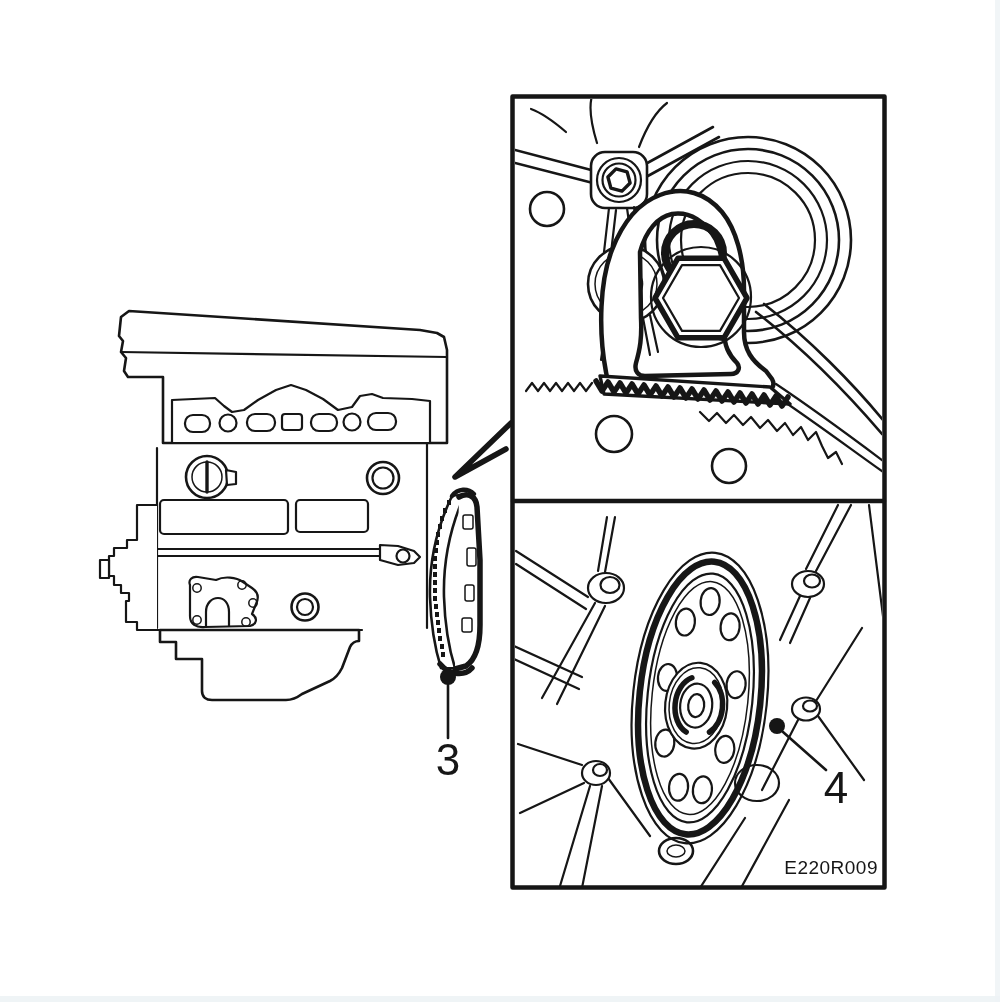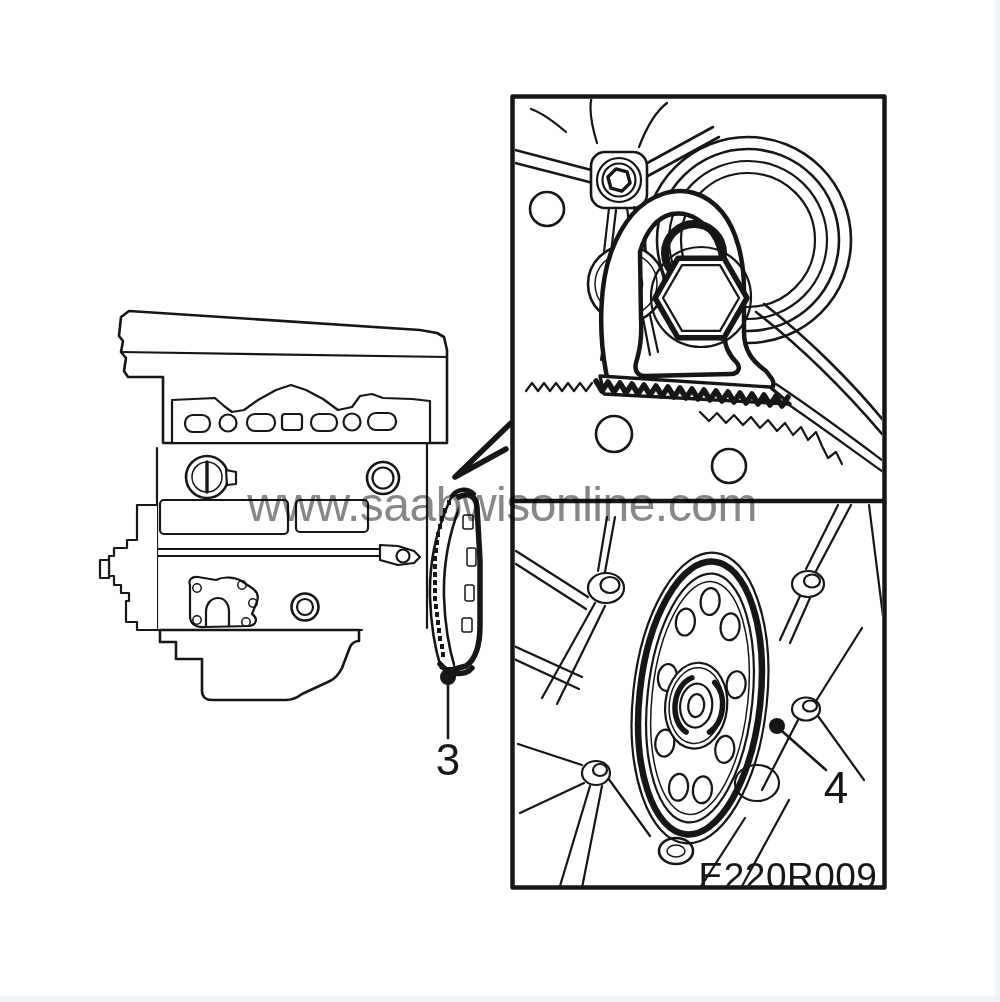--- a/index.html
+++ b/index.html
@@ -7,21 +7,21 @@
           font-family:"Liberation Sans",sans-serif;}
   .art{position:absolute;left:0;top:0;}
   
   .s{stroke:var(--line,#161616);fill:none;stroke-linecap:round;stroke-linejoin:round;}
   .w1{stroke-width:1.5}.w2{stroke-width:2.2}.w25{stroke-width:2.6}.w3{stroke-width:3.4}
   .w4{stroke-width:4.5}.w5{stroke-width:5.5}.w6{stroke-width:6.5}.w8{stroke-width:8}
   .fw{fill:#fff}
   .fb{fill:var(--line,#161616);stroke:none}
   .lbl{position:absolute;color:var(--line,#161616);line-height:1;}
   .digit{font-size:44px;width:40px;text-align:center;}
-  .code{font-size:37px;width:180px;text-align:center;letter-spacing:0.5px;}
+  .code{font-size:19px;width:180px;text-align:right;letter-spacing:0.5px;}
   .watermark{position:absolute;left:226px;top:477px;width:552px;text-align:center;
              font-size:48px;letter-spacing:-0.5px;color:var(--watermark,#878787);
              mix-blend-mode:multiply;white-space:nowrap;}
   .edge-r{position:absolute;right:0;top:0;width:5px;height:1002px;background:var(--edge-tint,#edf3f5);opacity:.8;}
   .edge-b{position:absolute;left:0;top:996px;width:1000px;height:6px;background:var(--edge-tint,#edf3f5);opacity:.9;}
 </style>
 </head>
 <body>
 
 <div class="canvas">
@@ -249,18 +249,17 @@
   </g>
 
   <rect class="s w4" x="512.5" y="96.5" width="372" height="791"></rect>
   <path class="s w4" d="M513,501 L884,501"></path>
 </svg>
 
 <div class="lbl digit" style="left:428px;top:738px;">3</div>
 <div class="lbl digit" style="left:816px;top:766px;">4</div>
 <div class="lbl code" style="left:698px;top:858px;">E220R009</div>
 
-<div class="watermark">www.saabwisonline.com</div>
 
 <div class="edge-r"></div>
 <div class="edge-b"></div>
 
 </div>
 
 </body></html>

